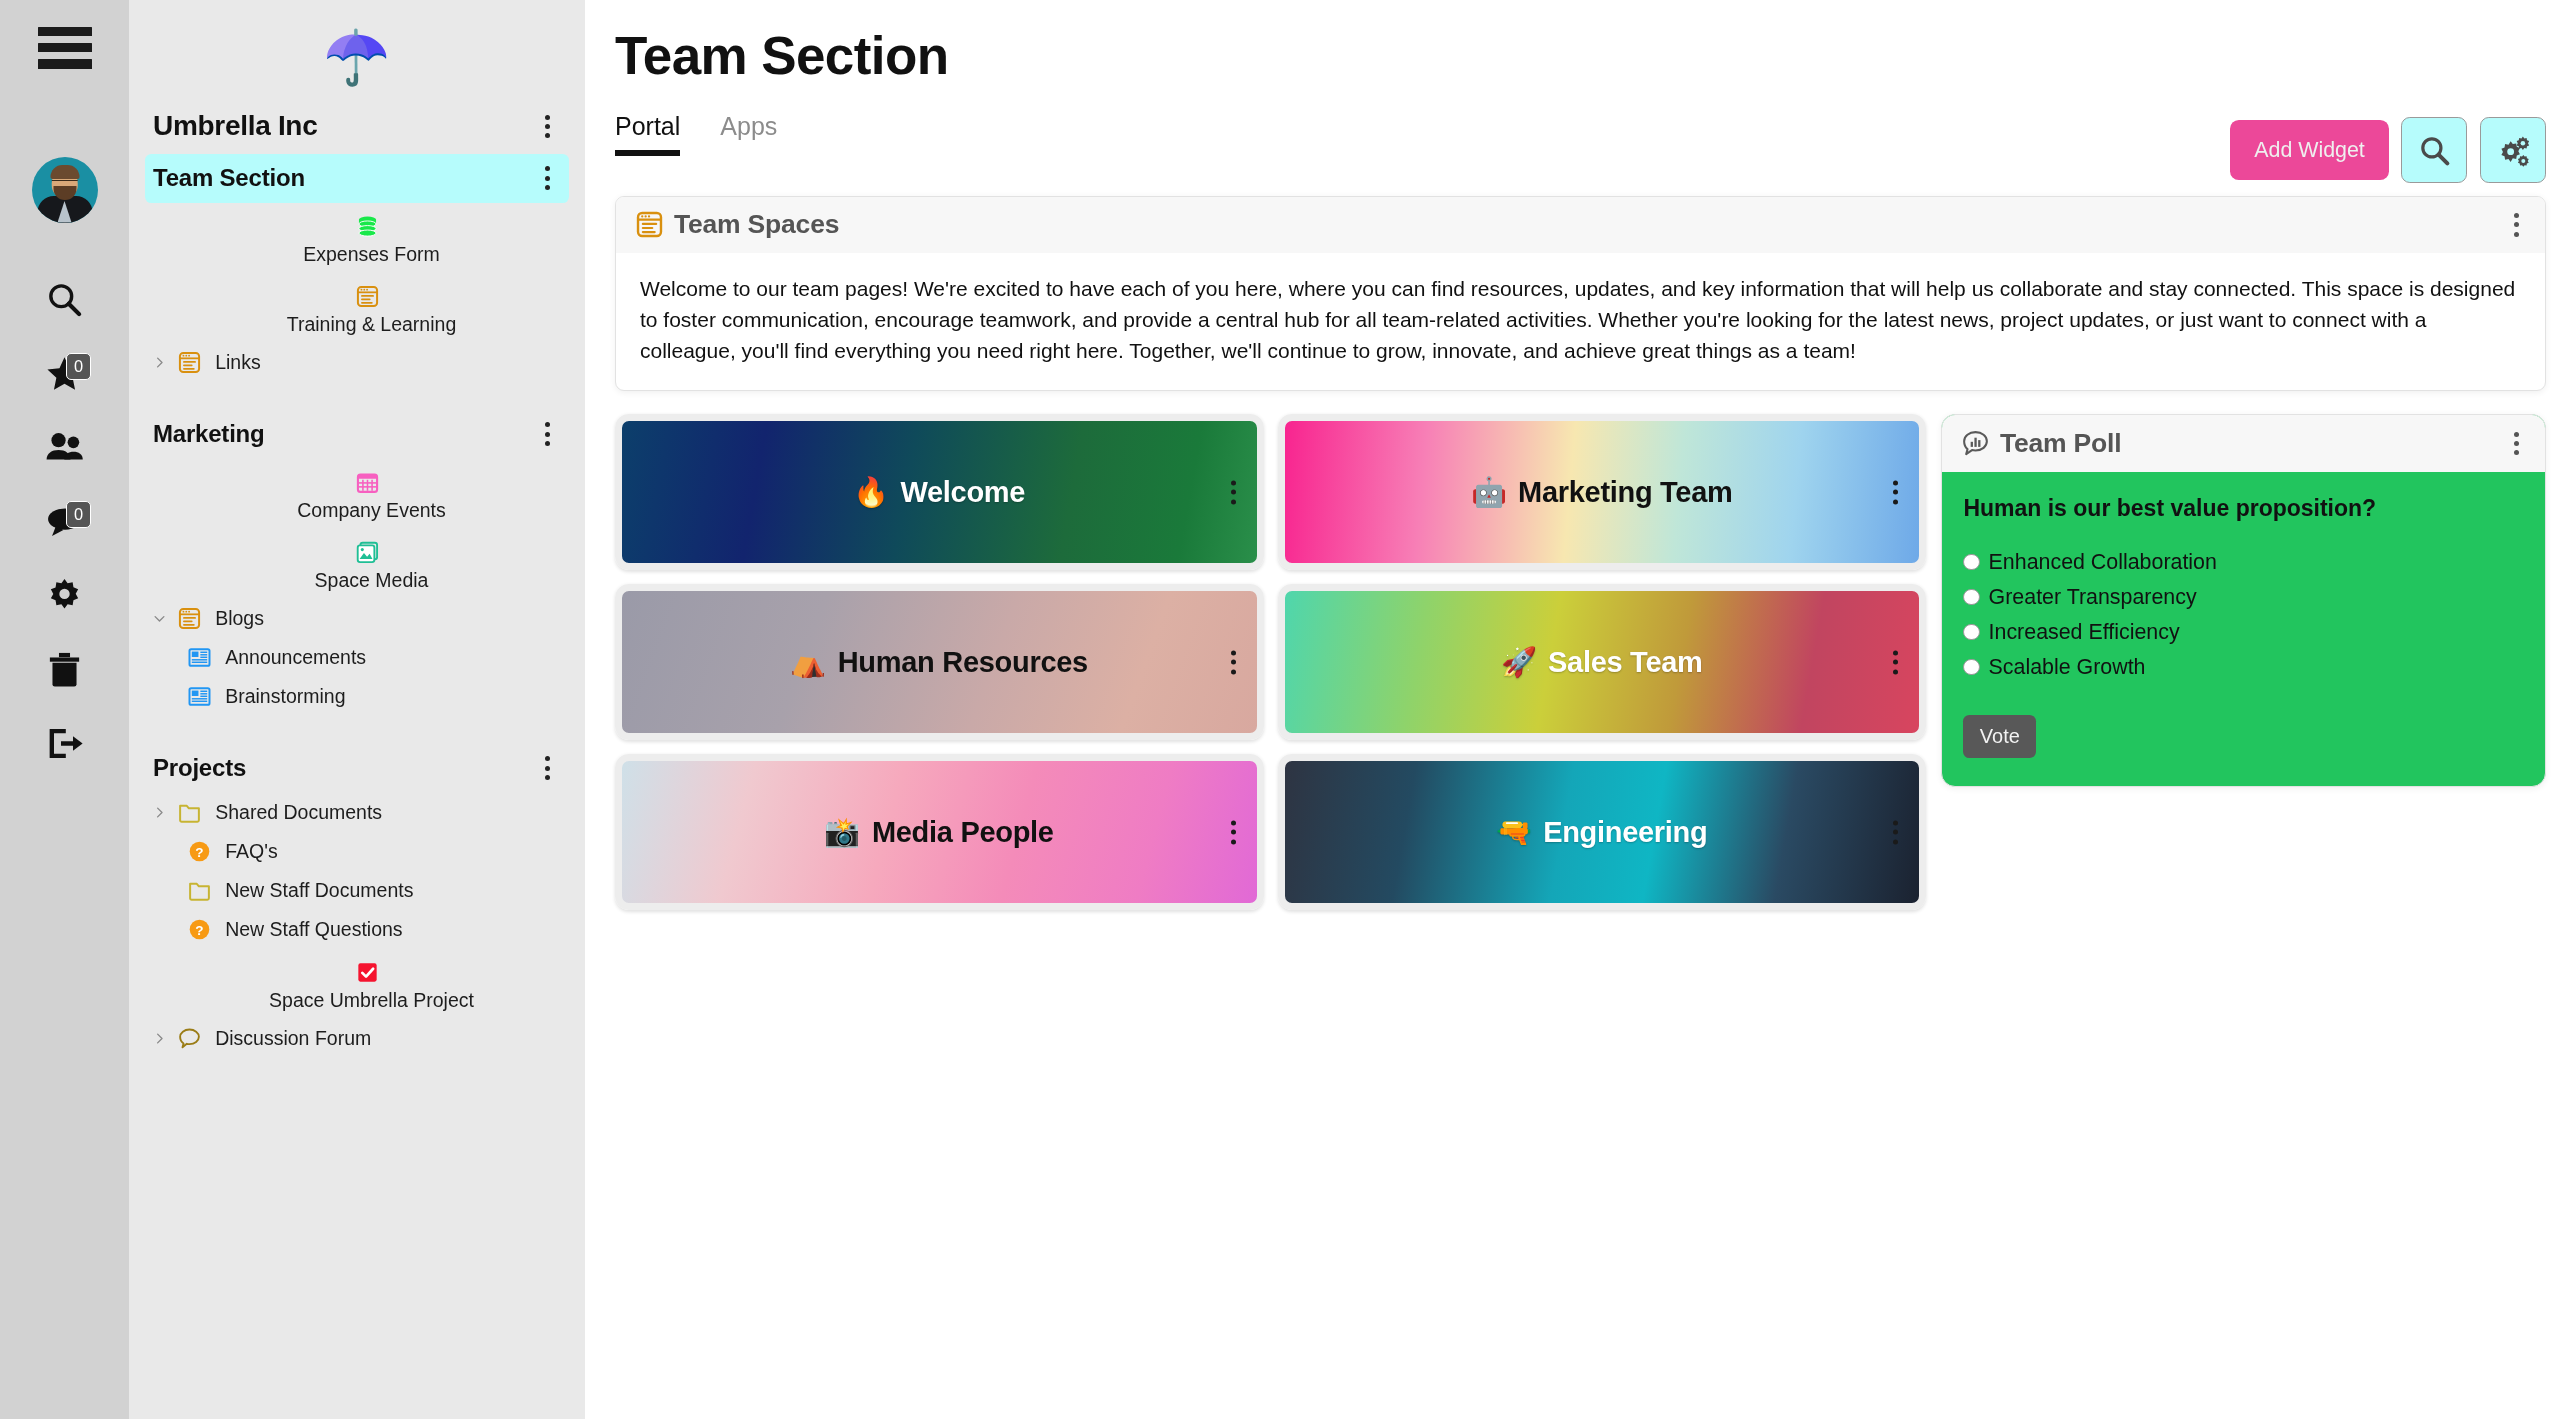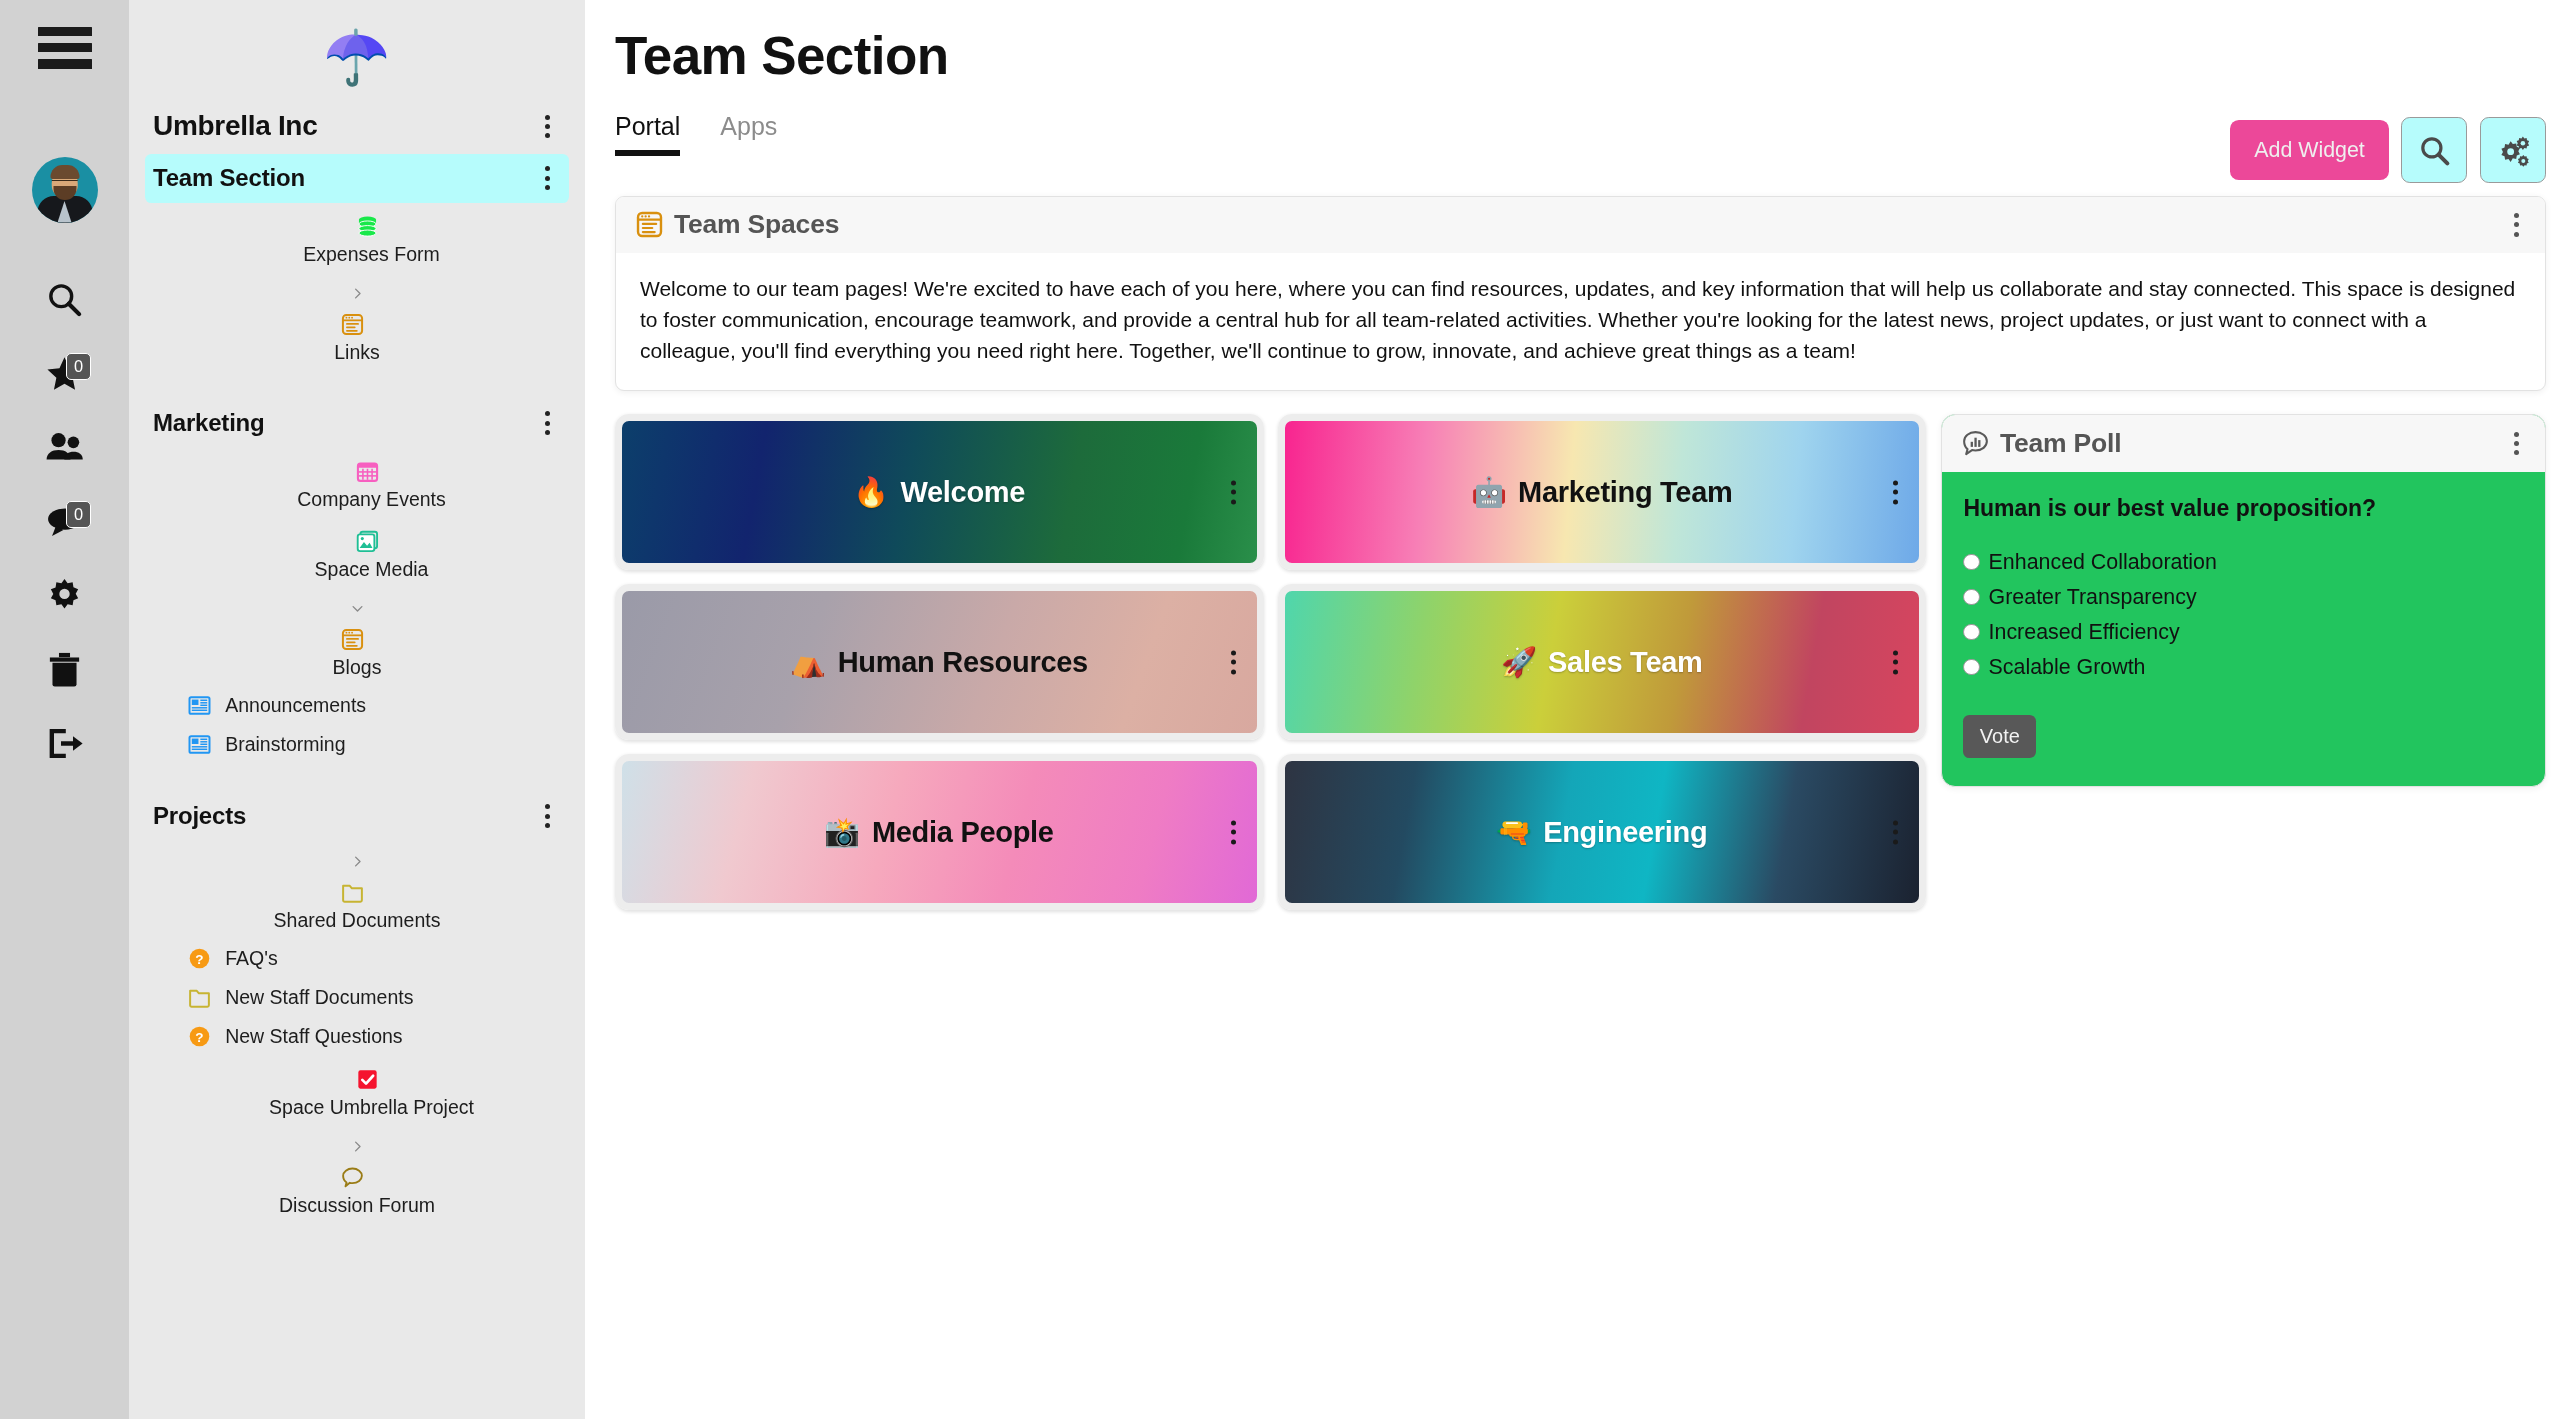--- a/index.html
+++ b/index.html
@@ -115,21 +115,21 @@
     width: 28px; flex: 0 0 28px; display: flex; align-items: center; justify-content: center;
     color: #8a8a8a; font-size: 0;
   }
   .nav-item .caret svg { display: block; }
   .nav-item .nicon {
     width: 33px; flex: 0 0 33px; display: flex; align-items: center; justify-content: center;
     margin-right: 8.8px;
   }
   .nav-item .nlabel { white-space: nowrap; }
   .ind-0 { padding-left: 29px; flex-direction: column; }
-  .ind-0b { padding-left: 0px; flex-direction: column; }
+  .ind-0b { padding-left: 0px; }
   .ind-1 { padding-left: 38px; }
   .group-gap { height: 28px; }
 
   
   .main {
     flex: 1 1 auto; background: #ffffff;
     padding: 25px 30px 0 30px; position: relative; overflow: hidden;
   }
   .page-title { font-size: 53px; font-weight: bold; color: #111; letter-spacing: -0.6px; }
   .tabs { display: flex; gap: 40px; margin-top: 26px; }
@@ -323,20 +323,35 @@
           <span class="nicon">
             <svg width="25" height="25" viewBox="0 0 24 24">
         <ellipse cx="12" cy="5.3" rx="8.2" ry="2.9" fill="#19e84a"></ellipse>
         <rect x="3.8" y="5.3" width="16.4" height="4" fill="#19e84a"></rect>
         <ellipse cx="12" cy="9.6" rx="8.2" ry="2.9" fill="#19e84a" stroke="#fff" stroke-width="0.9"></ellipse>
         <ellipse cx="12" cy="14" rx="8.2" ry="2.9" fill="#19e84a" stroke="#fff" stroke-width="0.9"></ellipse>
         <ellipse cx="12" cy="18.3" rx="8.2" ry="2.9" fill="#19e84a" stroke="#fff" stroke-width="0.9"></ellipse>
       </svg>
           </span>
           <span class="nlabel">Expenses Form</span>
+        </div>
+        <div class="nav-item ind-0">
+          <span class="nicon">
+            <svg width="25" height="25" viewBox="0 0 24 24">
+        <rect x="2.8" y="2.8" width="18.4" height="18.4" rx="3.2" fill="none" stroke="#d9900f" stroke-width="1.9"></rect>
+        <line x1="2.8" y1="8" x2="21.2" y2="8" stroke="#d9900f" stroke-width="1.7"></line>
+        <circle cx="6.2" cy="5.4" r="0.9" fill="#d9900f"></circle>
+              <circle cx="8.9" cy="5.4" r="0.9" fill="#d9900f"></circle>
+              <circle cx="11.6" cy="5.4" r="0.9" fill="#d9900f"></circle>
+        <rect x="5.8" y="10.6" width="12.4" height="1.7" rx="0.85" fill="#d9900f"></rect>
+        <rect x="5.8" y="13.9" width="9.2" height="1.7" rx="0.85" fill="#d9900f"></rect>
+        <rect x="5.8" y="17.2" width="11.2" height="1.7" rx="0.85" fill="#d9900f"></rect>
+      </svg>
+          </span>
+          <span class="nlabel">Training &amp; Learning</span>
         </div>
         <div class="nav-item ind-0b">
           <span class="caret">
             <svg width="15" height="15" viewBox="0 0 24 24">
               <polyline points="9,5 16,12 9,19" fill="none" stroke="#8a8a8a" stroke-width="2.2" stroke-linecap="round" stroke-linejoin="round"></polyline>
             </svg>
           </span>
           <span class="nicon">
             <svg width="25" height="25" viewBox="0 0 24 24">
         <rect x="2.8" y="2.8" width="18.4" height="18.4" rx="3.2" fill="none" stroke="#d9900f" stroke-width="1.9"></rect>

